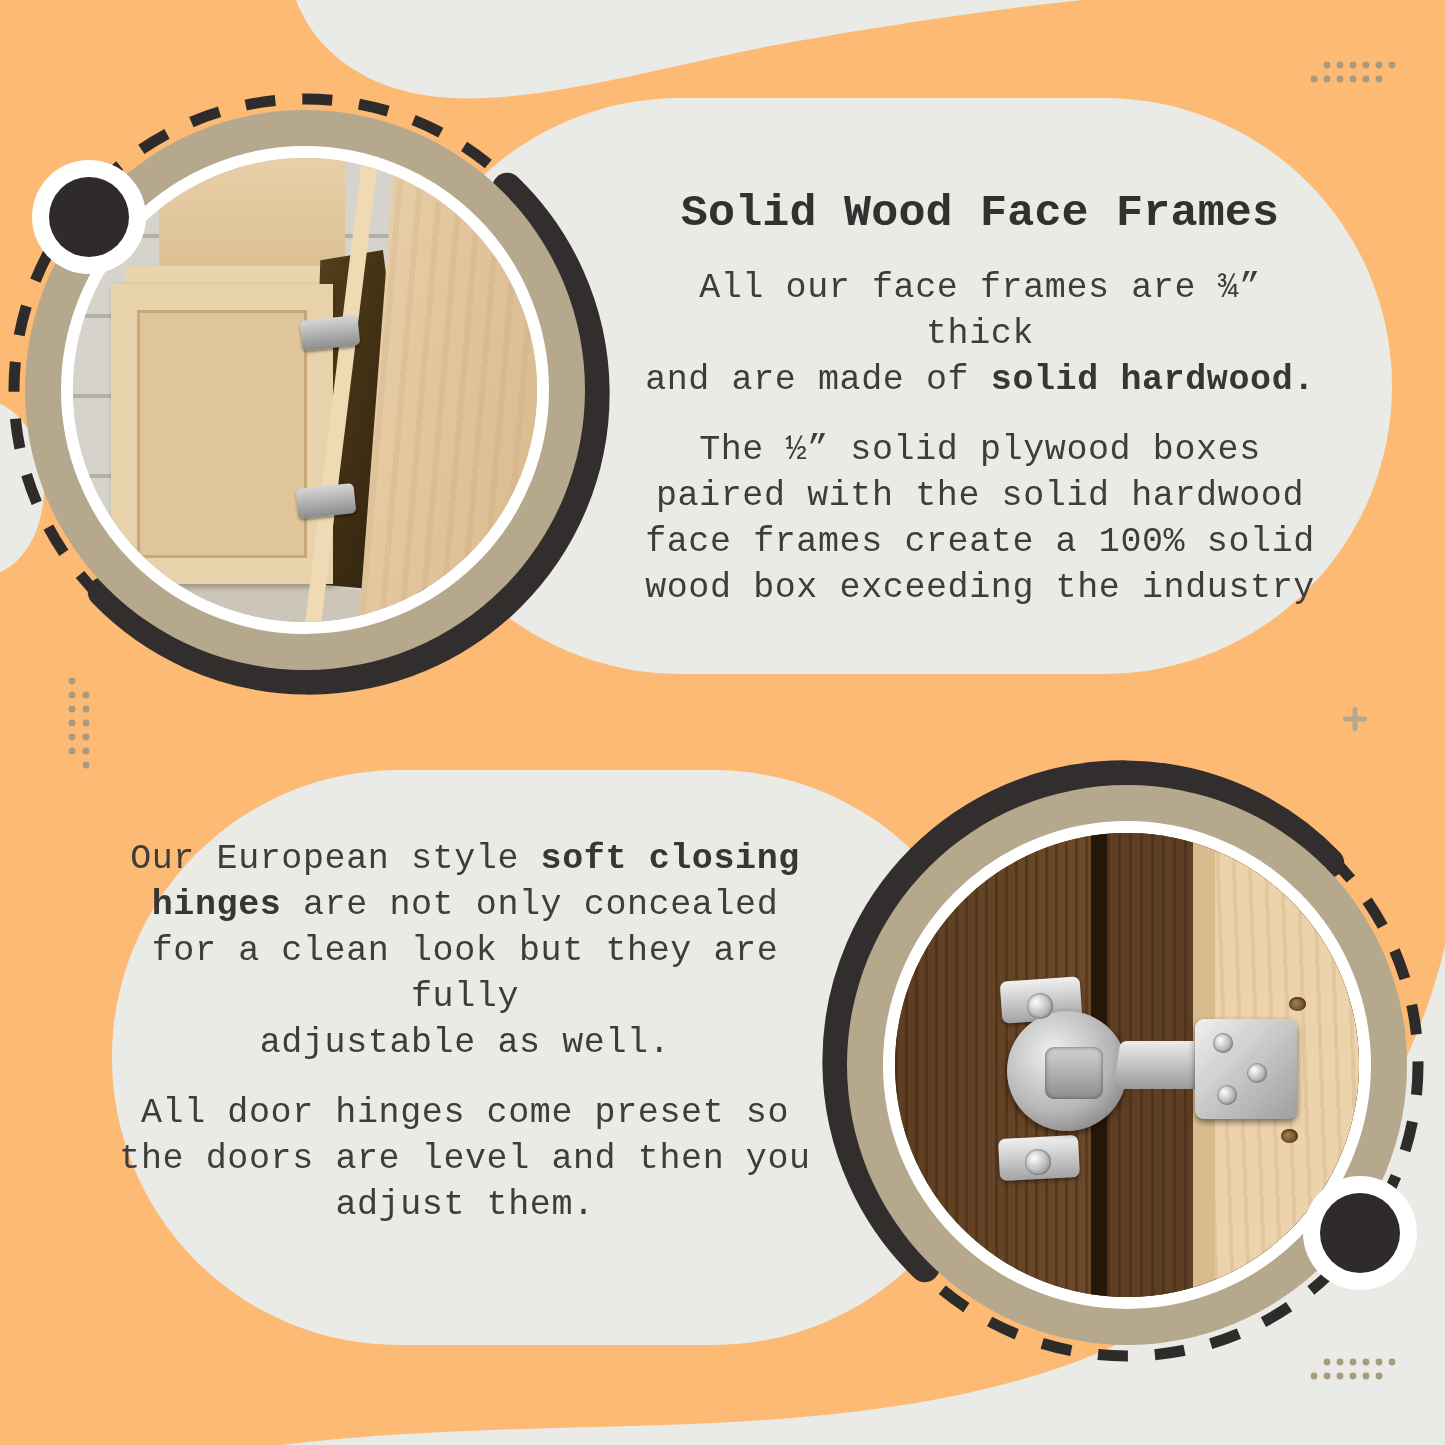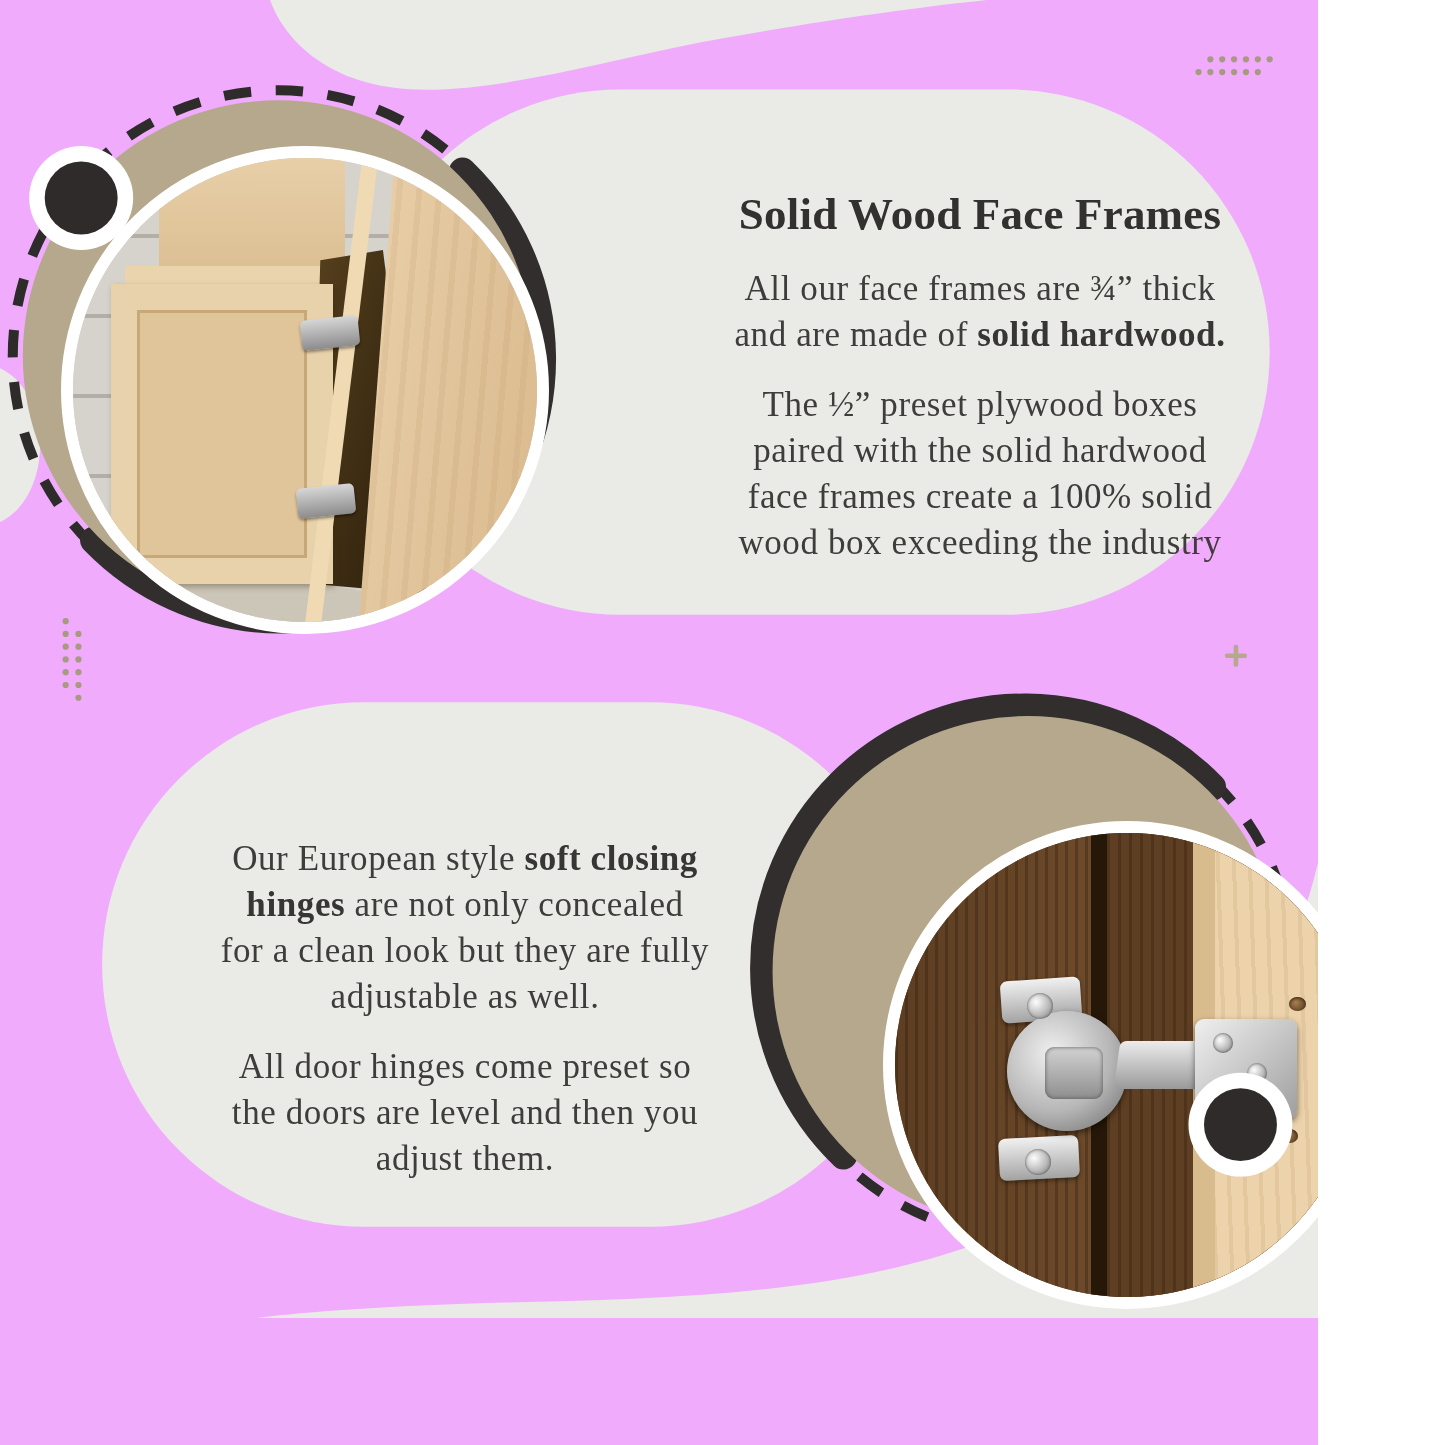--- a/index.html
+++ b/index.html
@@ -1,17 +1,17 @@
 <!DOCTYPE html>
 <html><head>
 <meta charset="utf-8">
 <style>
   html,body{margin:0;padding:0;}
-  .canvas{position:relative;width:1318px;height:1445px;background:#f0abfc;overflow:hidden;
-          font-family:Liberation Serif, serif;}
+  .canvas{position:relative;width:1445px;height:1445px;background:#fdba74;overflow:hidden;
+          font-family:Liberation Mono, monospace;}
   .layer{position:absolute;inset:0;}
   svg.layer{pointer-events:none;}
 
   
   .text-block{position:absolute;text-align:center;color:#3f3d3c;z-index:6;}
   .text-block h2{margin:0 0 26px 0;font-size:45px;font-weight:700;color:#323130;letter-spacing:.2px;}
   .para{margin:0 0 24px 0;}
   .line{font-size:35px;line-height:46px;letter-spacing:.6px;text-align:center;}
   .line b{font-weight:700;color:#383634;}
   #top-text{left:640px;top:188px;width:680px;}
@@ -197,21 +197,21 @@
     </g>
   </svg>
 
   <div class="text-block" id="top-text">
     <h2>Solid Wood Face Frames</h2>
     <div class="para">
       <div class="line"><span>All our face frames are ¾” thick</span><b></b><span></span></div>
       <div class="line"><span>and are made of </span><b>solid hardwood.</b><span></span></div>
     </div>
     <div class="para">
-      <div class="line"><span>The ½” preset plywood boxes</span></div>
+      <div class="line"><span>The ½” solid plywood boxes</span></div>
       <div class="line"><span>paired with the solid hardwood</span></div>
       <div class="line"><span>face frames create a 100% solid</span></div>
       <div class="line"><span>wood box exceeding the industry</span></div>
     </div>
   </div>
 
   <div class="text-block" id="bottom-text">
     <div class="para">
       <div class="line"><span>Our European style </span><b>soft closing</b><span></span></div>
       <div class="line"><span></span><b>hinges</b><span> are not only concealed</span></div>

